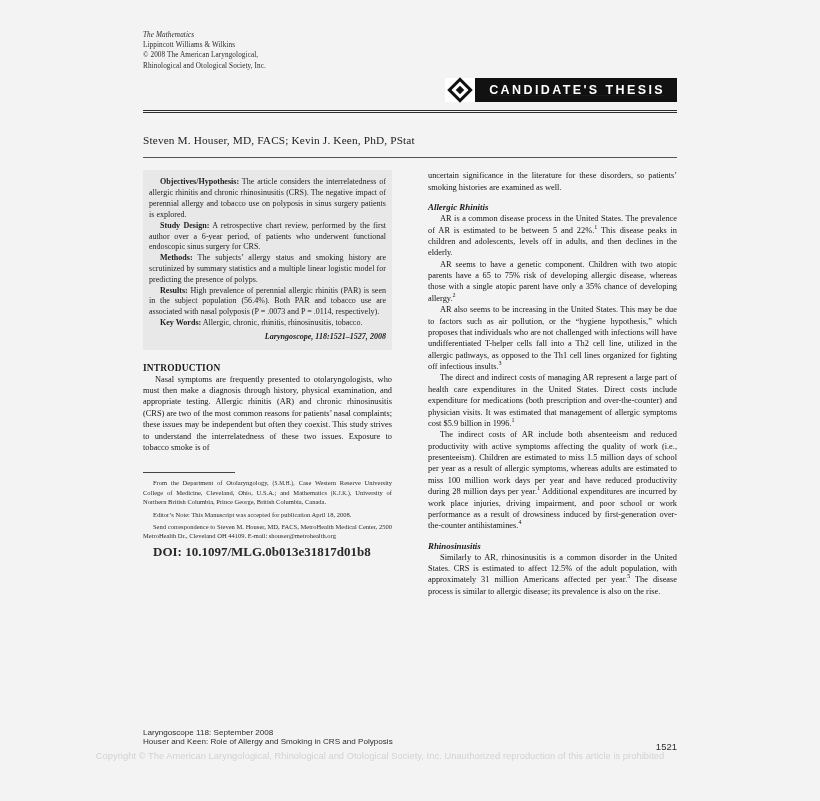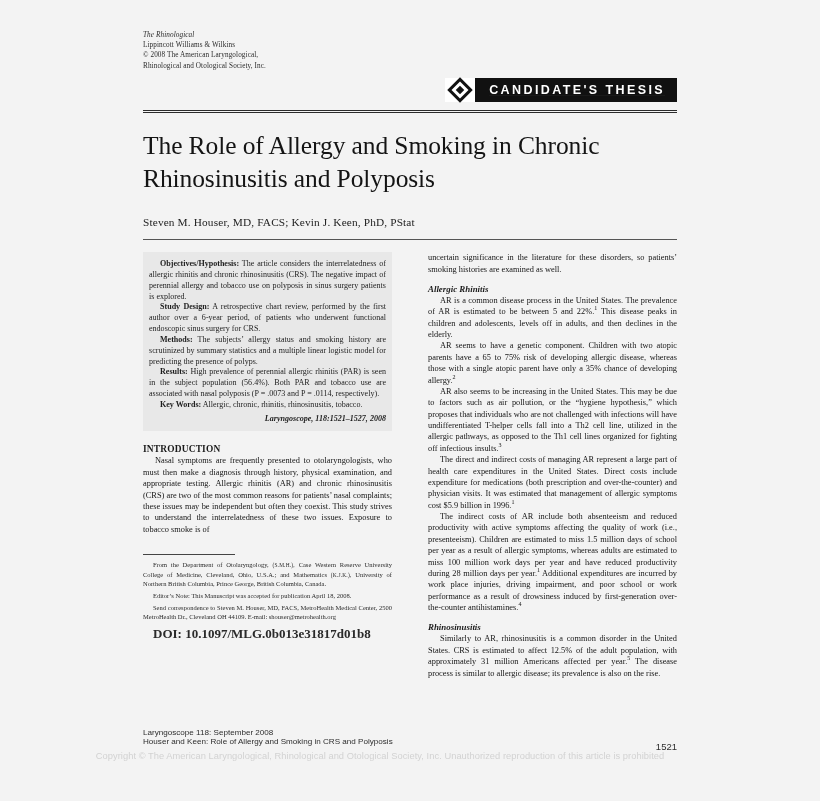--- a/index.html
+++ b/index.html
@@ -242,40 +242,39 @@
     letter-spacing: .05px;
   }
 </style>
 </head>
 <body>
 
 <div class="page">
   <div class="content">
 
     <div class="masthead">
-      <div class="journal">The Rhinological</div>
+      <div class="journal">The Mathematics</div>
       <div>Lippincott Williams &amp; Wilkins</div>
       <div>© 2008 The American Laryngological,</div>
       <div>Rhinological and Otological Society, Inc.</div>
     </div>
 
     <div class="badge-row">
       <div class="badge">
         <div class="badge-mark">
           <span class="d-outer"></span>
             <span class="d-mid"></span>
             <span class="d-inner"></span>
         </div>
         <div class="badge-label">CANDIDATE'S THESIS</div>
       </div>
     </div>
 
     <div class="rule-double"></div>
 
-    <h1 class="title">The Role of Allergy and Smoking in Chronic Rhinosinusitis and Polyposis</h1>
     <div class="authors">Steven M. Houser, MD, FACS; Kevin J. Keen, PhD, PStat</div>
     <div class="rule-thin"></div>
 
     <div class="cols">
 
       <div class="col left">
 
         <div class="abstract">
           <p><span class="lead">Objectives/Hypothesis:</span><span> The article considers the interrelatedness of allergic rhinitis and chronic rhinosinusitis (CRS). The negative impact of perennial allergy and tobacco use on polyposis in sinus surgery patients is explored.</span></p>
           <p><span class="lead">Study Design:</span><span> A retrospective chart review, performed by the first author over a 6-year period, of patients who underwent functional endoscopic sinus surgery for CRS.</span></p>

